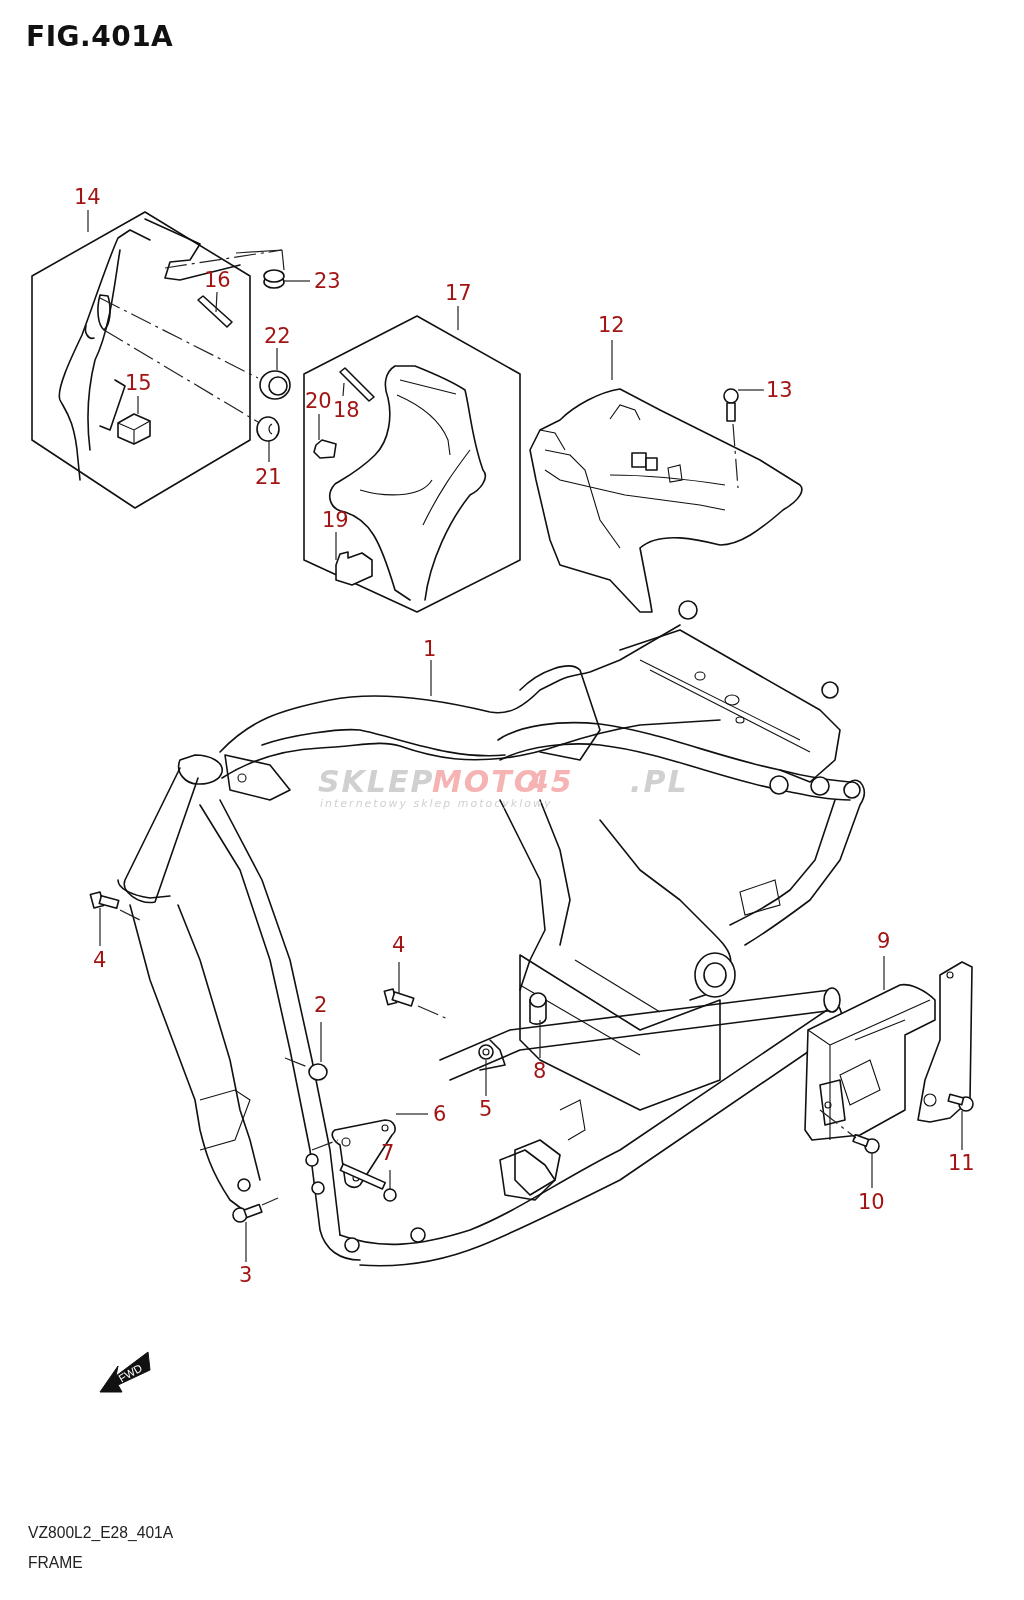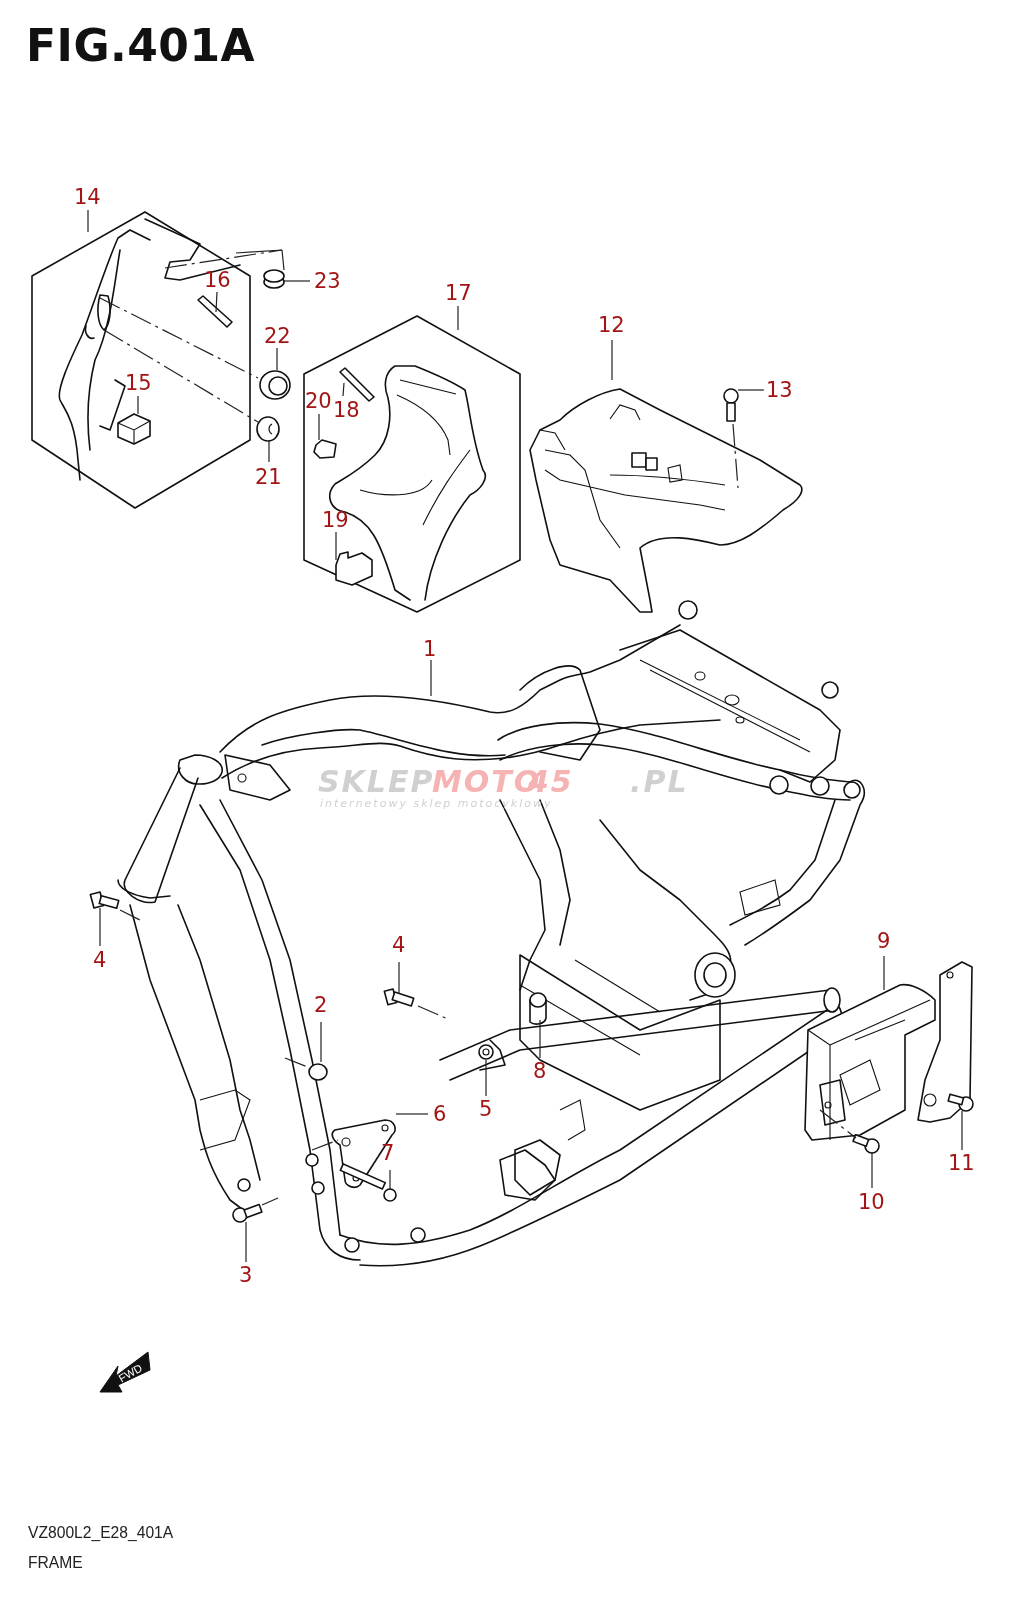--- a/index.html
+++ b/index.html
@@ -1,17 +1,17 @@
 <!DOCTYPE html>
 <html><head>
 <meta charset="utf-8">
 <style>
   html, body { margin: 0; padding: 0; background: #ffffff; }
   body { width: 1024px; height: 1600px; position: relative; overflow: hidden; font-family: "DejaVu Sans", sans-serif; }
-  .fig-title { position: absolute; left: 26px; top: 20px; font-family: "DejaVu Sans", sans-serif; font-weight: bold; font-size: 44px; color: #111; letter-spacing: 0.5px; }
+  .fig-title { position: absolute; left: 26px; top: 20px; font-family: "DejaVu Sans", sans-serif; font-weight: bold; font-size: 28px; color: #111; letter-spacing: 0.5px; }
   .footer-code { position: absolute; left: 28px; top: 1523px; font-family: "Liberation Sans", sans-serif; font-size: 17px; color: #222; transform: scaleX(0.92); transform-origin: left; }
   .footer-name { position: absolute; left: 28px; top: 1553px; font-family: "Liberation Sans", sans-serif; font-size: 17px; color: #222; transform: scaleX(0.92); transform-origin: left; }
   svg.diagram { position: absolute; left: 0; top: 0; }
   .callout { font-family: "DejaVu Sans", sans-serif; font-size: 21px; fill: #a31515; }
   .ln { fill: none; stroke: #111; stroke-width: 1.6; stroke-linejoin: round; stroke-linecap: round; }
   .ln-thin { fill: none; stroke: #111; stroke-width: 1.1; }
   .leader { stroke: #222; stroke-width: 1.2; fill: none; }
   .dash { stroke: #222; stroke-width: 1.2; fill: none; stroke-dasharray: 22 5 3 5; }
   .part { fill: #fff; stroke: #111; stroke-width: 1.6; stroke-linejoin: round; }
   .wm-1 { font-family: "DejaVu Sans", sans-serif; font-weight: bold; font-style: italic; font-size: 30px; letter-spacing: 2px; }

